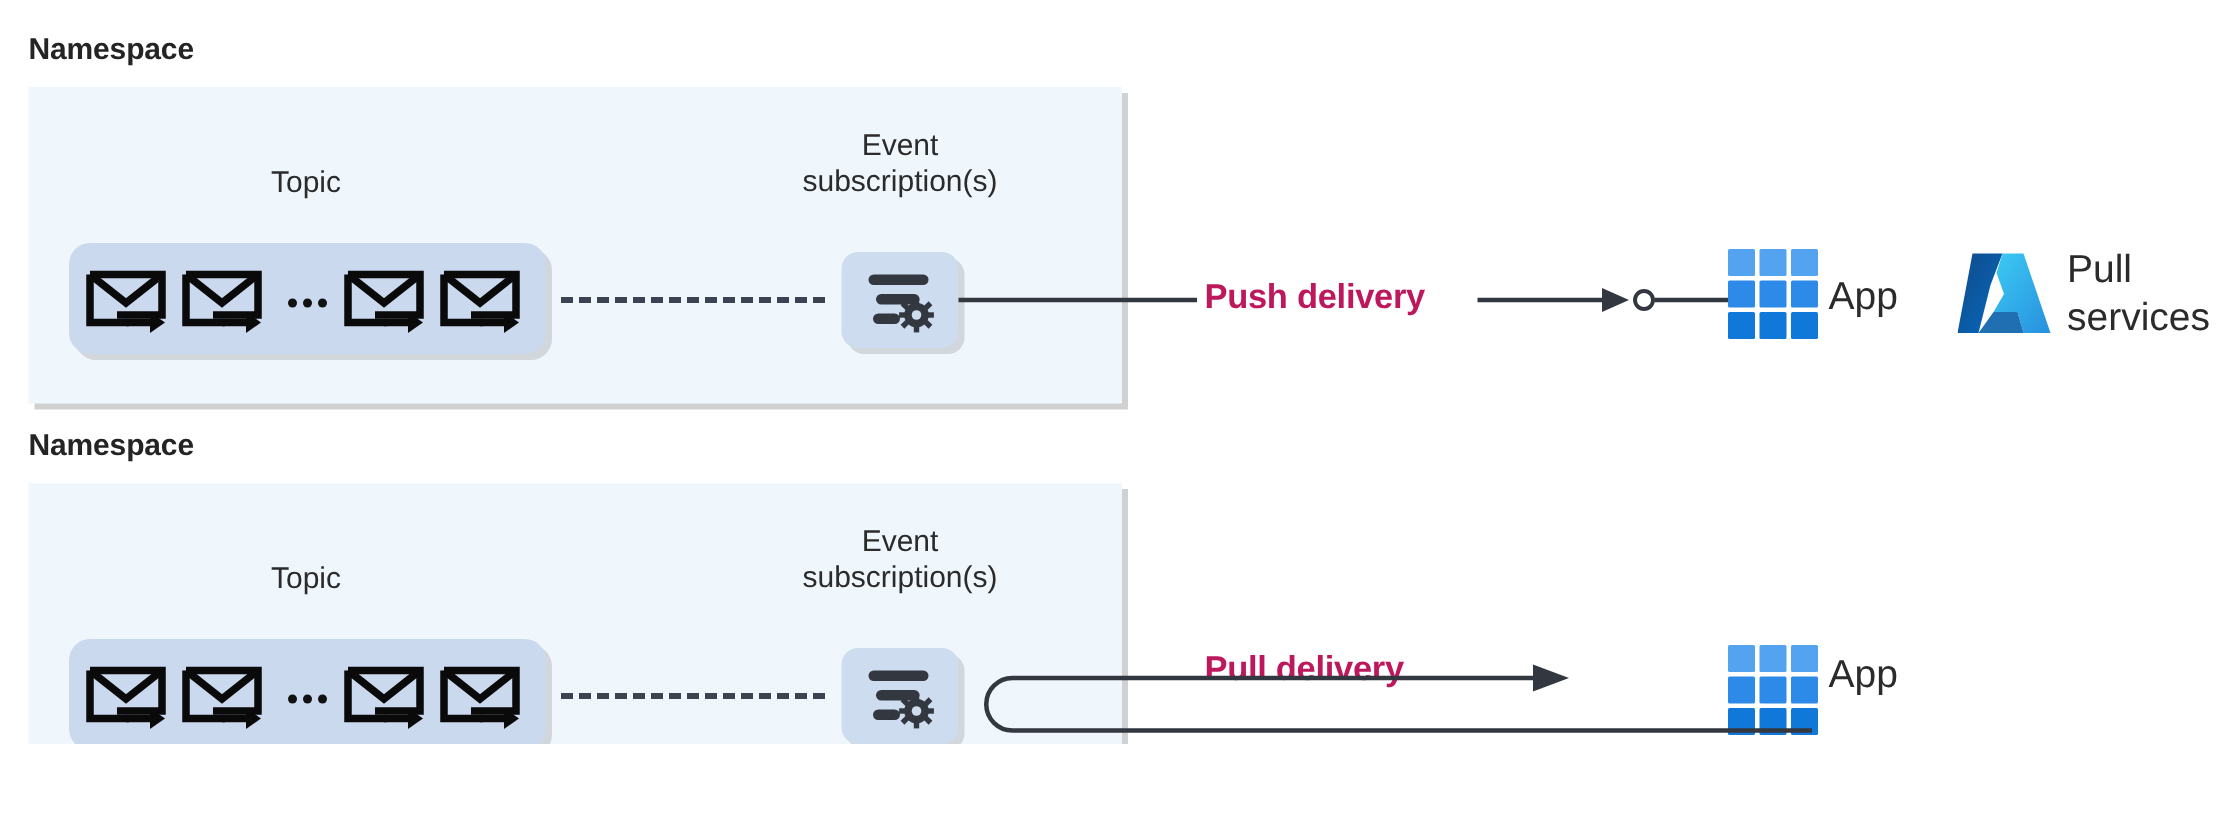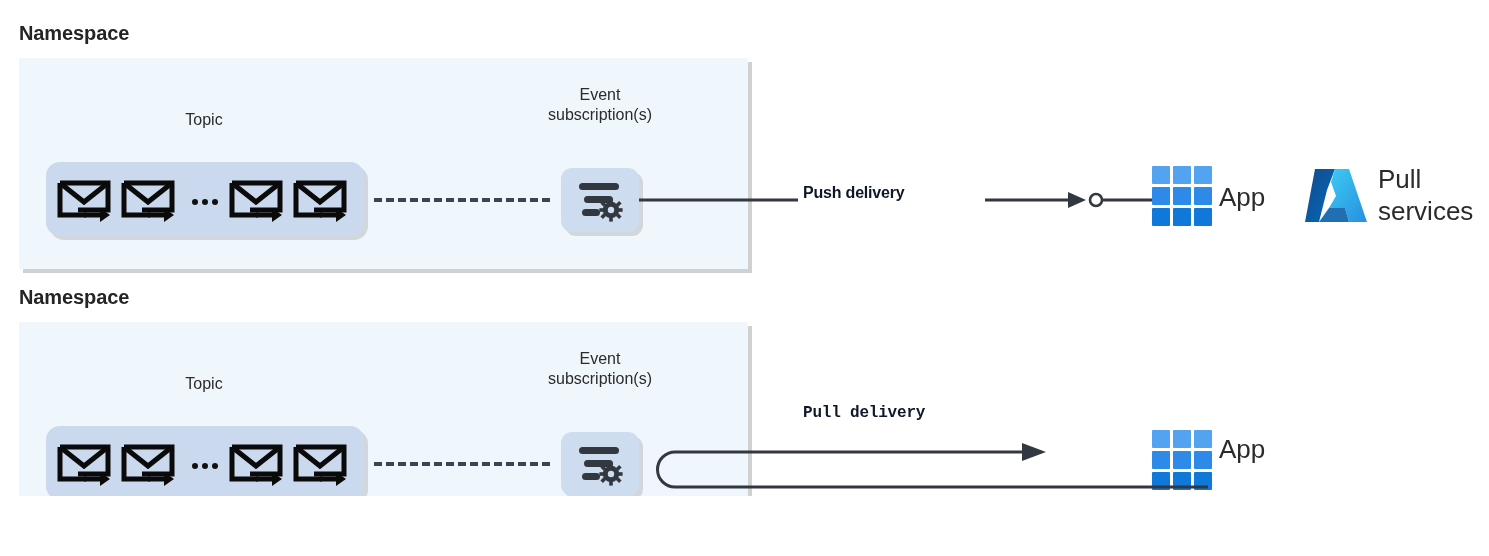--- a/index.html
+++ b/index.html
@@ -31,21 +31,21 @@
   }
   .ns-box {
     position: absolute;
     background: #f0f7fc;
     box-shadow: 4px 4px 0 0 rgba(0,0,0,0.18);
   }
 
   
   .inner-label {
     position: absolute;
-    font-size: 16px;
+    font-size: 20px;
     color: #2b2b2b;
     text-align: center;
     line-height: 1.22;
     white-space: pre-line;
   }
 
   
   .topic-pill {
     position: absolute;
     background: #cbd9ee;
@@ -99,23 +99,23 @@
     top: 0;
     width: 1489px;
     height: 556px;
     pointer-events: none;
     overflow: visible;
   }
 
   
   .delivery-label {
     position: absolute;
-    font-size: 16px;
+    font-size: 23px;
     font-weight: bold;
-    color: #0f172a;
+    color: #be185d;
     white-space: nowrap;
     letter-spacing: -0.2px;
   }
 
   
   .app-grid {
     position: absolute;
     display: grid;
     grid-template-columns: repeat(3, 1fr);
     grid-template-rows: repeat(3, 1fr);
@@ -306,21 +306,21 @@
         <rect x="6.6" y="-1.8" width="5" height="3.6"></rect>
         <rect x="-10" y="-8" width="4.6" height="3.6" transform="rotate(45 -7.7 -6.2)"></rect>
         <rect x="5.4" y="4.4" width="4.6" height="3.6" transform="rotate(45 7.7 6.2)"></rect>
         <rect x="5.4" y="-8" width="4.6" height="3.6" transform="rotate(-45 7.7 -6.2)"></rect>
         <rect x="-10" y="4.4" width="4.6" height="3.6" transform="rotate(-45 -7.7 6.2)"></rect>
       </g>
       <circle cx="37" cy="33" r="3.2" fill="#cedcf0"></circle>
     </svg>
   </div>
 
-  <div class="delivery-label" style="left:803px; top:404px;font-family:Liberation Mono, monospace;">Pull delivery</div>
+  <div class="delivery-label" style="left:803px; top:432px;">Pull delivery</div>
 
   <div class="app-grid" style="left:1152px; top:430px; width:60px; height:60px;">
     <span style="background:#54a3f0"></span>
       <span style="background:#54a3f0"></span>
       <span style="background:#54a3f0"></span>
     <span style="background:#2e8ae8"></span>
       <span style="background:#2e8ae8"></span>
       <span style="background:#2e8ae8"></span>
     <span style="background:#1078d8"></span>
       <span style="background:#1078d8"></span>

